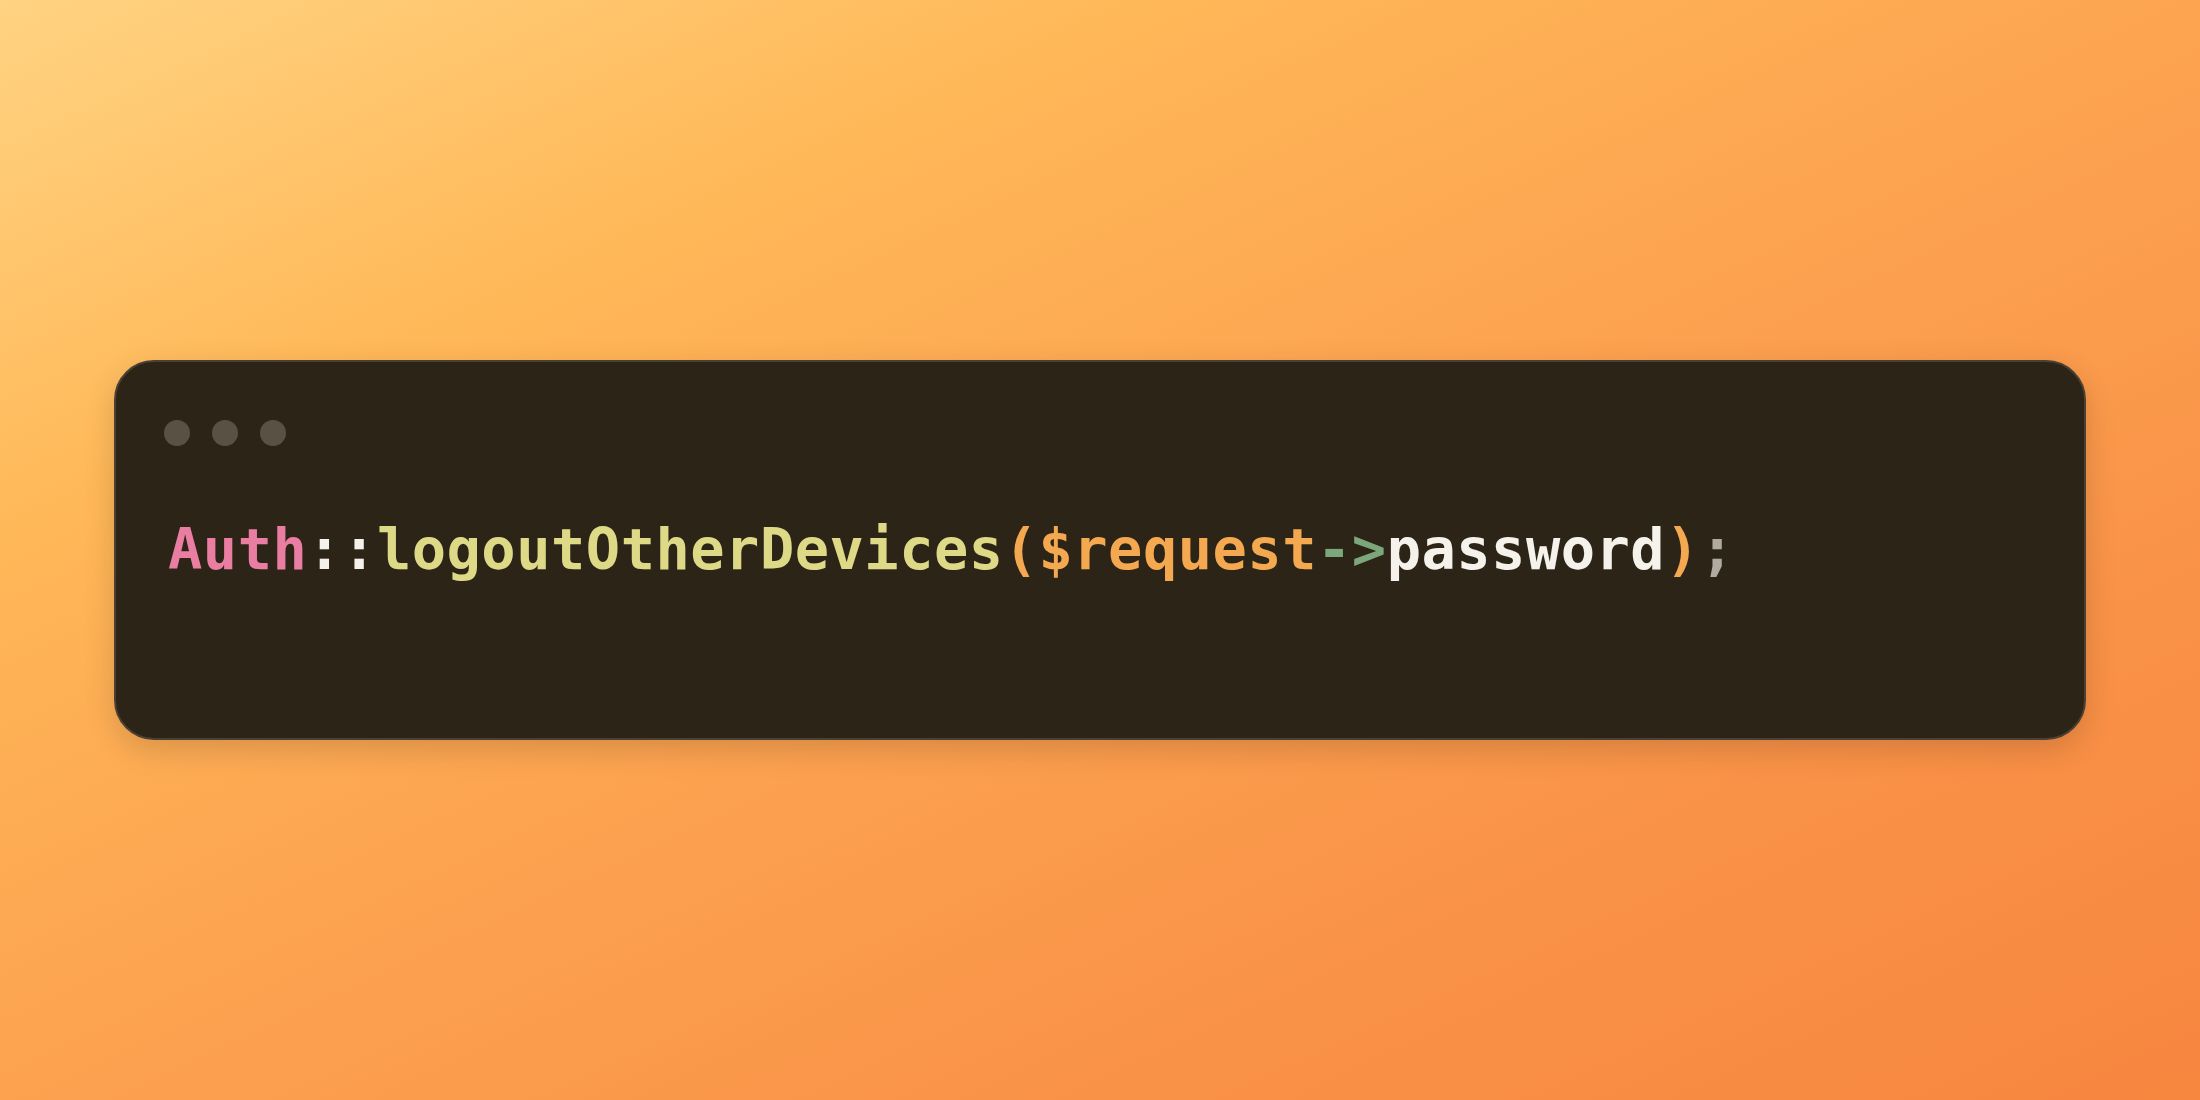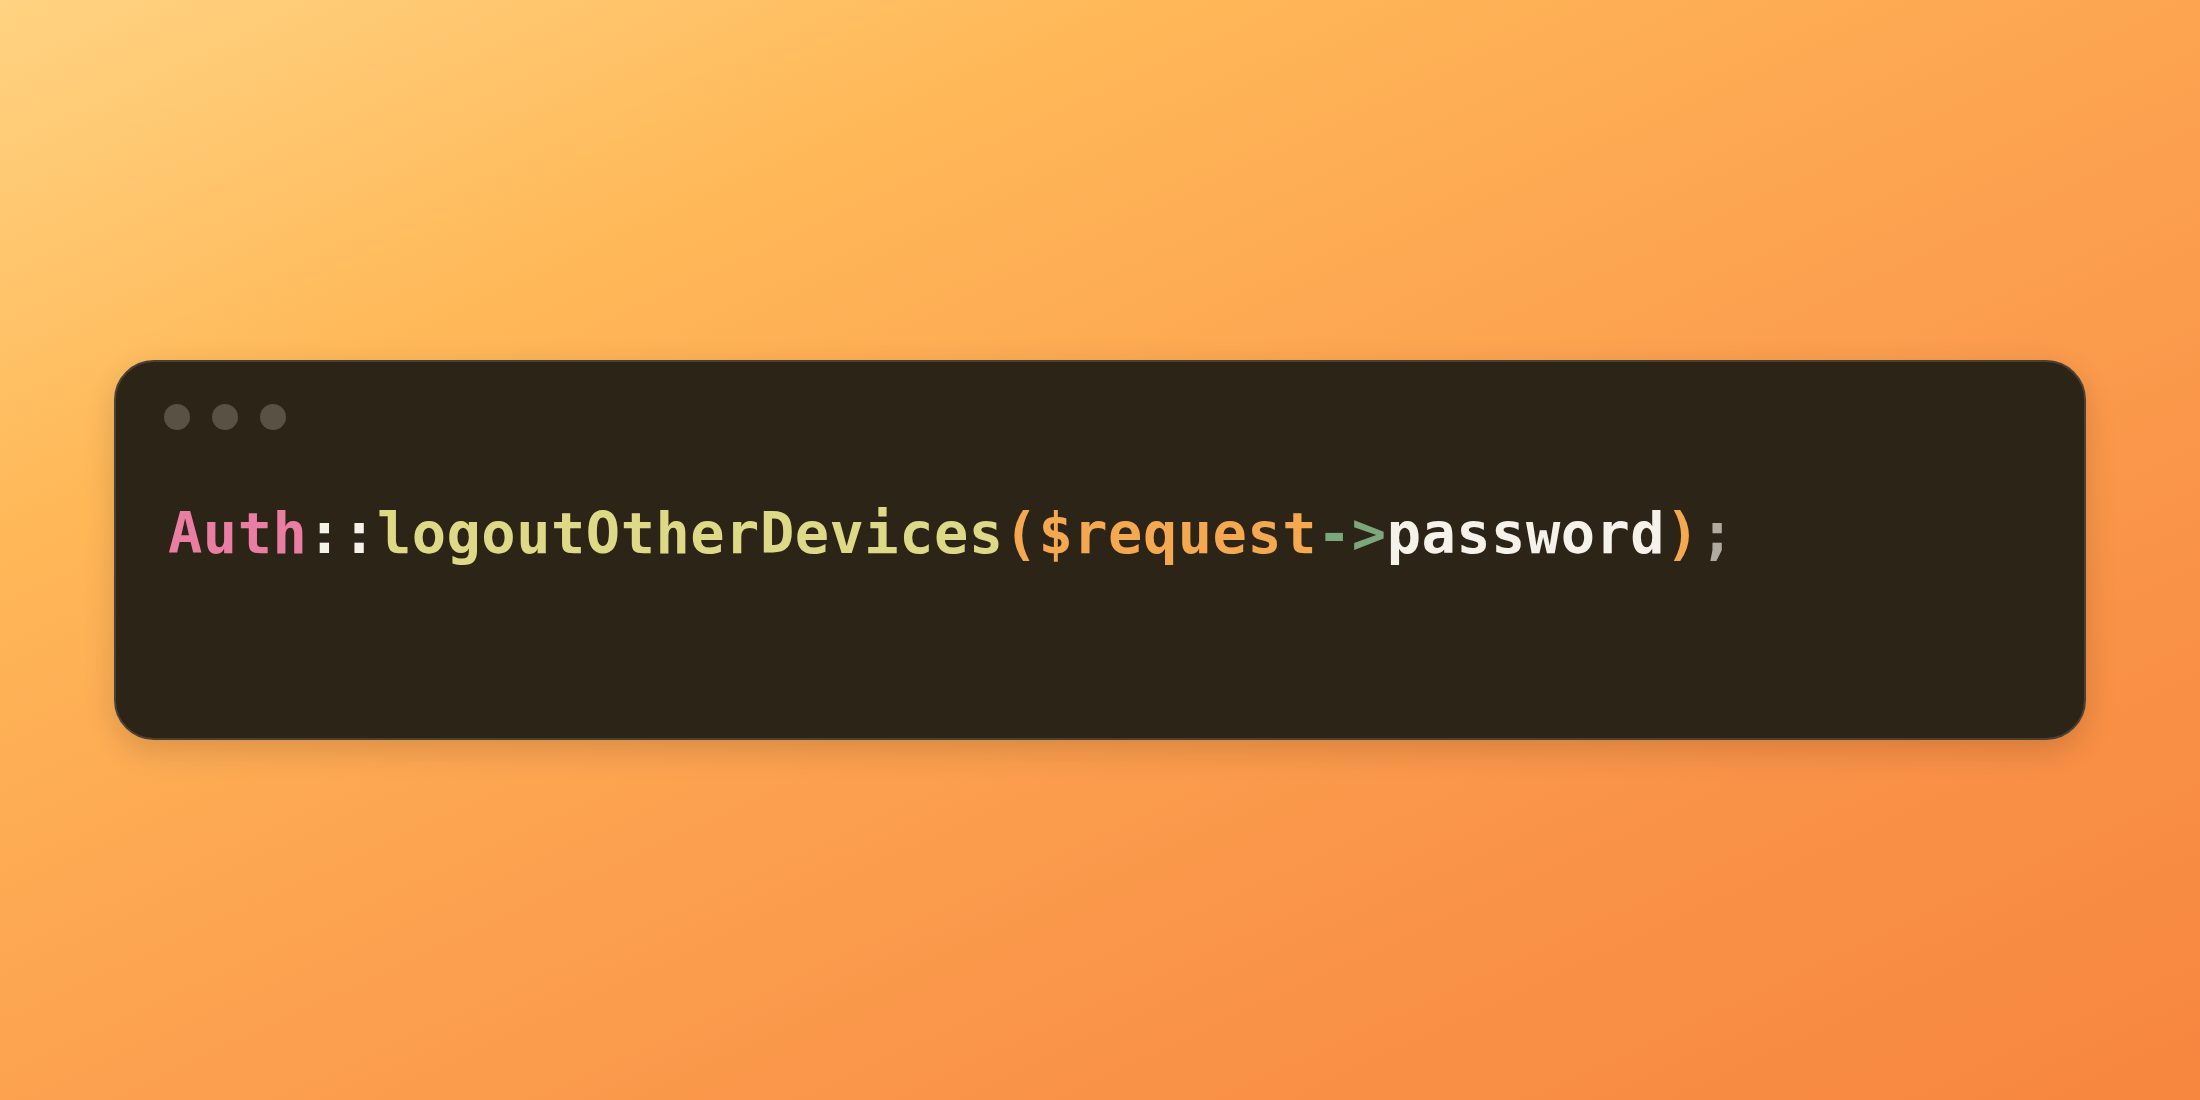--- a/index.html
+++ b/index.html
@@ -16,21 +16,21 @@
     justify-content: center;
     font-family: ui-monospace, SFMono-Regular, "SF Mono", Menlo, Consolas, monospace;
   }
   .window {
     width: 1972px;
     height: 380px;
     background: #2D2418;
     border: 2px solid #4A4034;
     border-radius: 40px;
     box-sizing: border-box;
-    padding: 42px 48px 0 48px;
+    padding: 58px 48px 0 48px;
     box-shadow: 0 10px 30px rgba(0,0,0,0.15);
   }
   .traffic-lights {
     display: flex;
     gap: 22px;
     margin-bottom: 72px;
   }
   .traffic-lights .dot {
     width: 26px;
     height: 26px;

